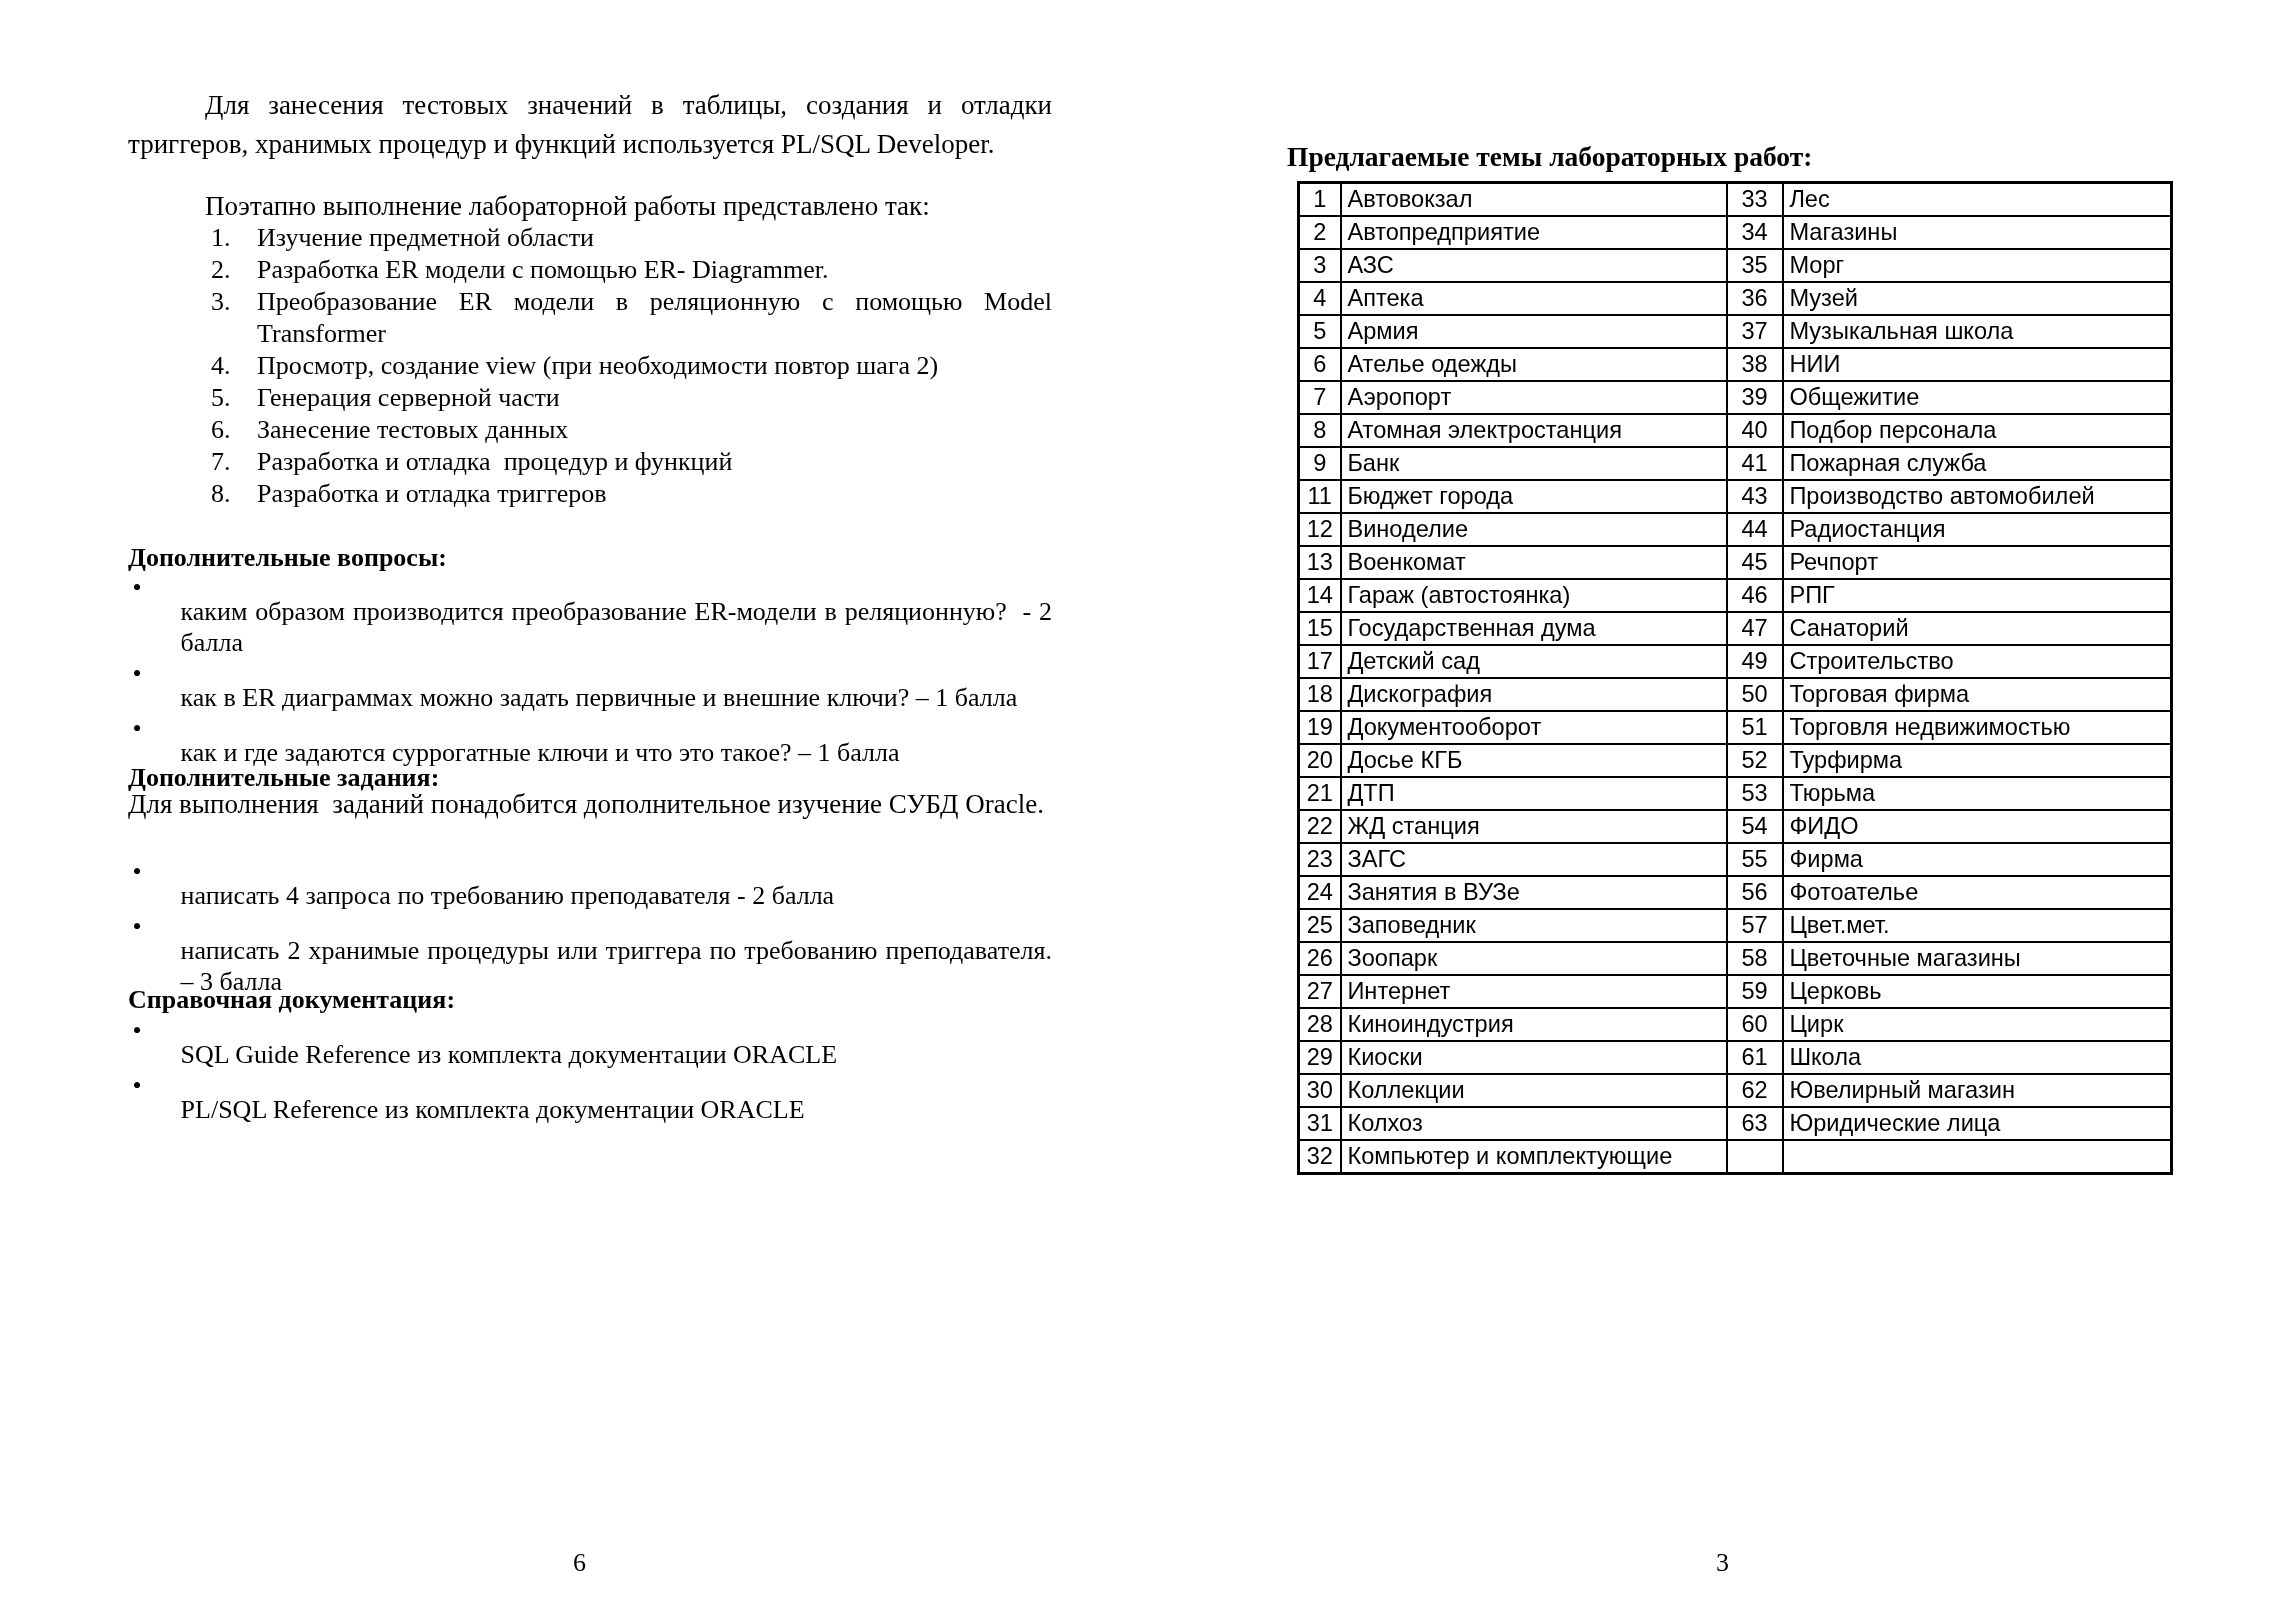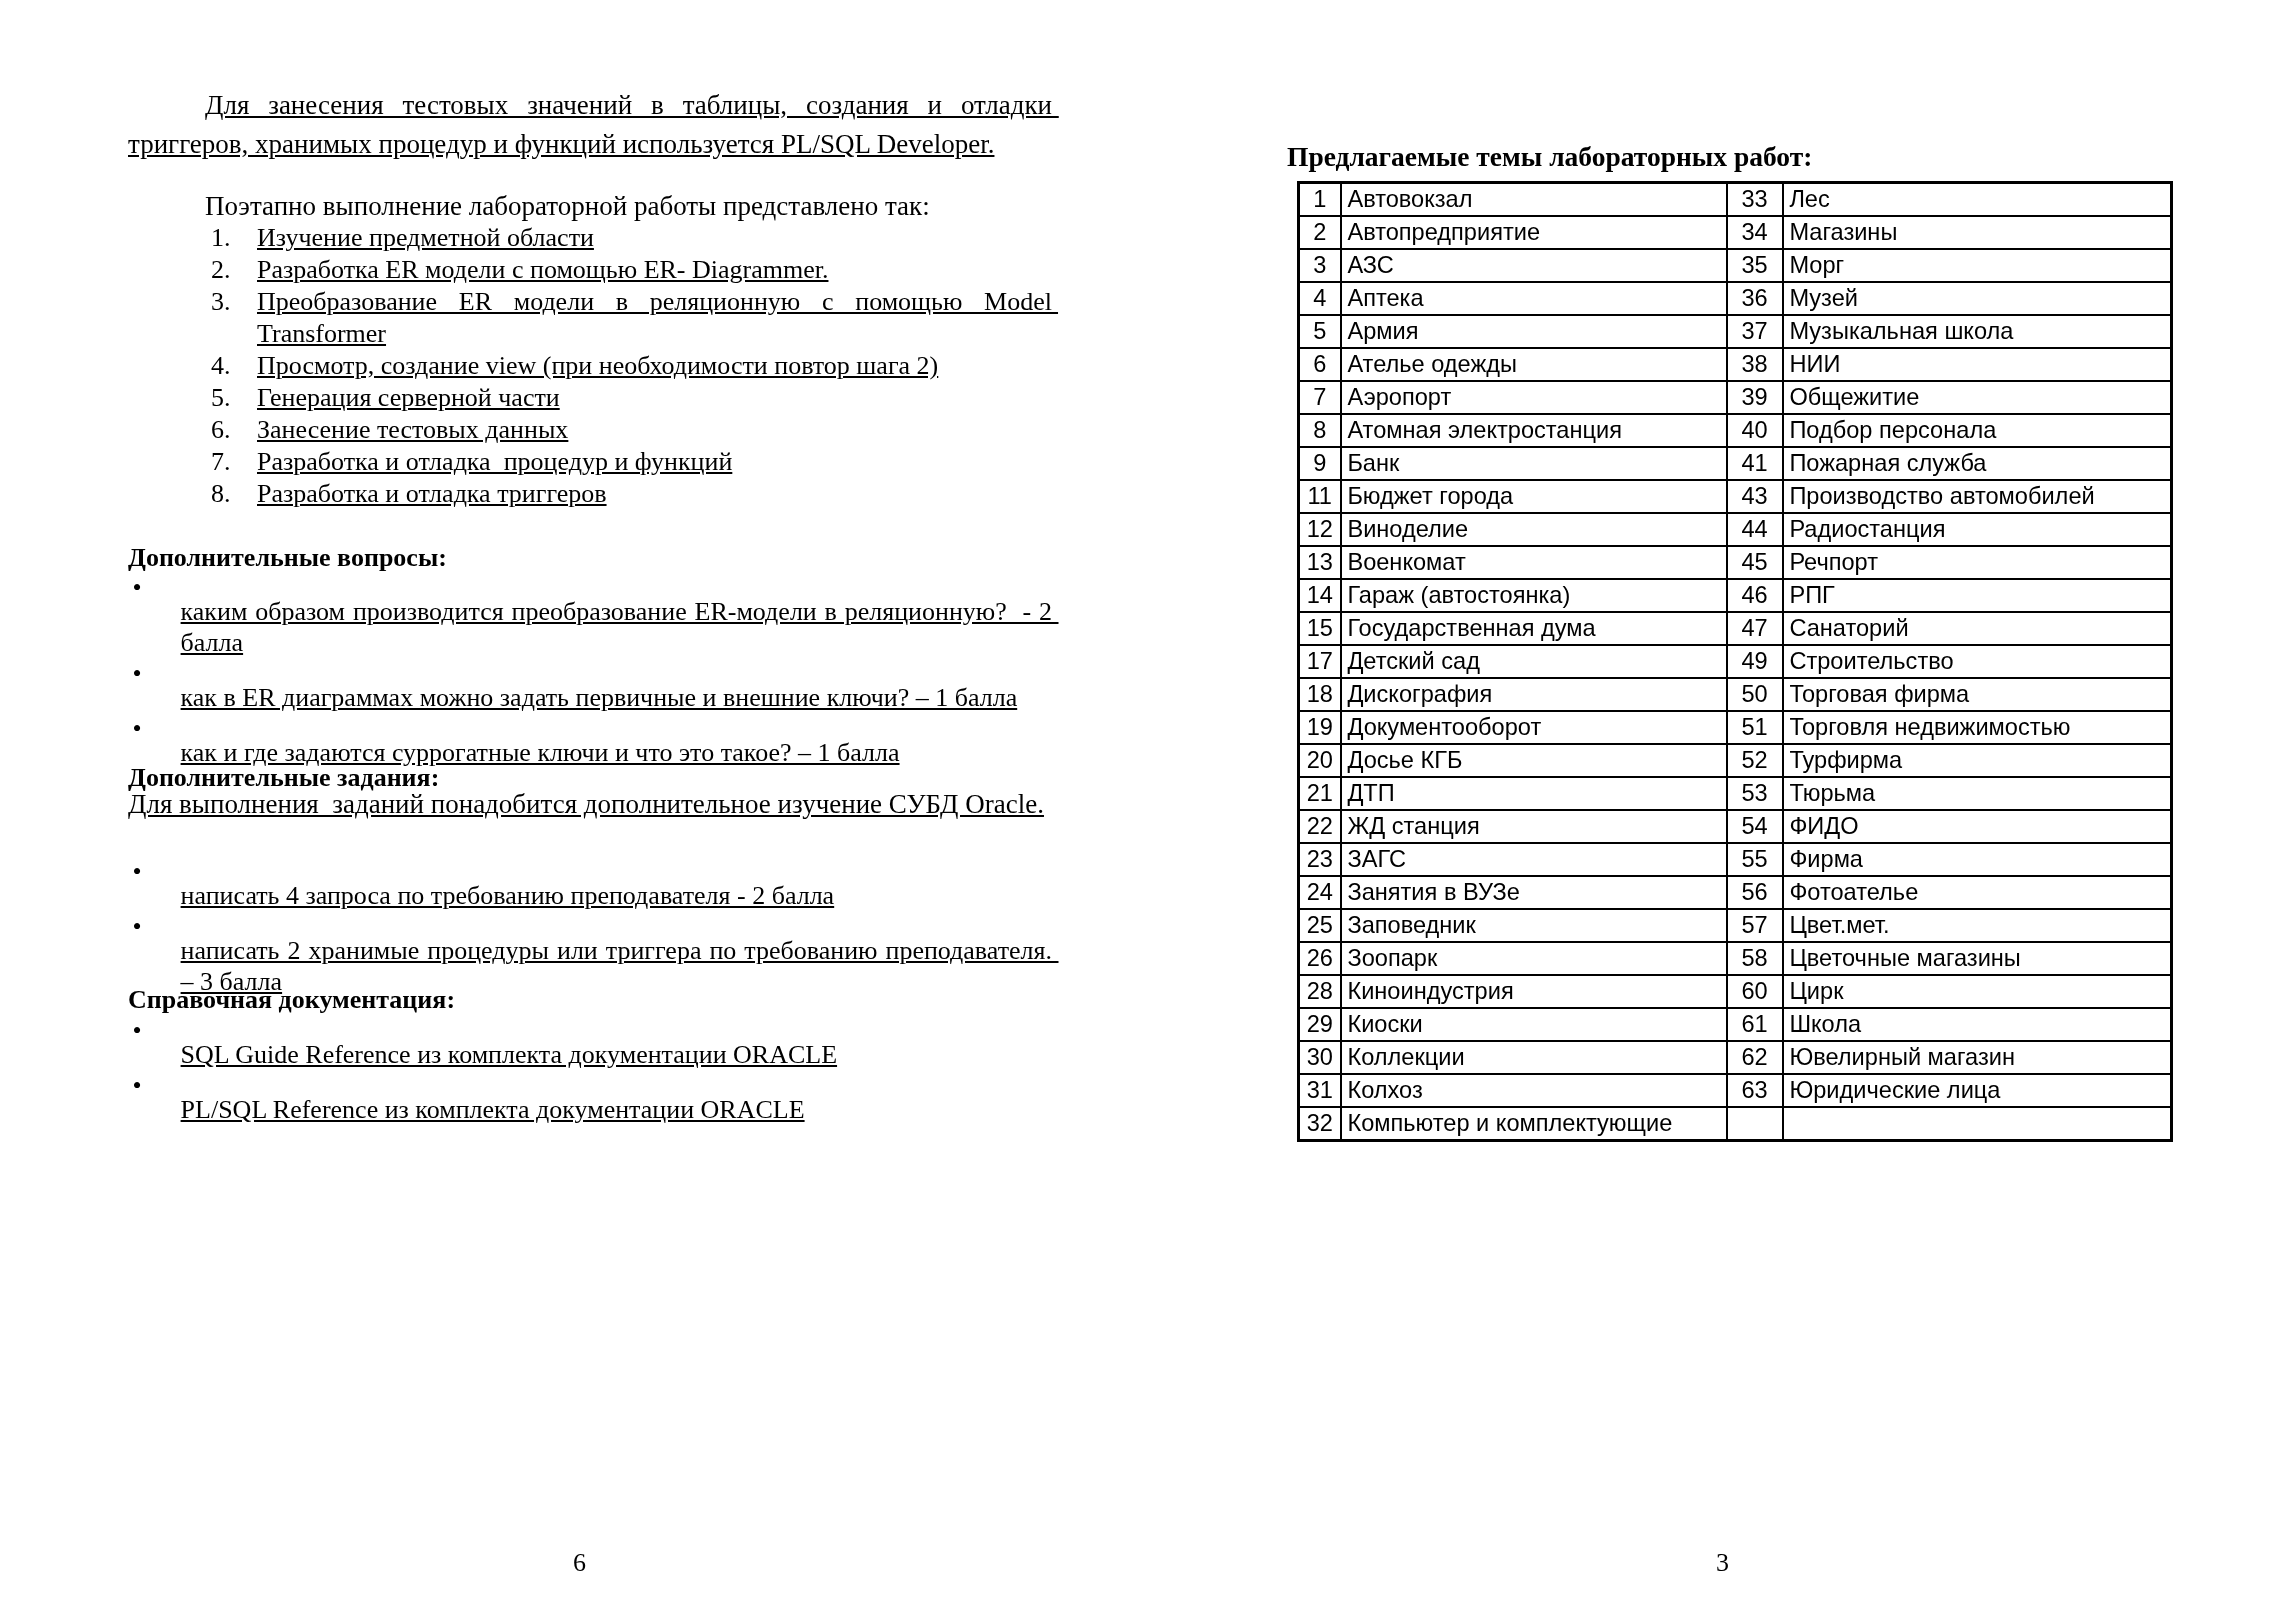--- a/index.html
+++ b/index.html
@@ -7,21 +7,21 @@
     position:relative;
     width:2295px;height:1622px;
     background:#ffffff;
     font-family:"Liberation Serif", serif;
     color:#000;
     overflow:hidden;
   }
   
   .blk{position:absolute;left:128px;width:924px;}
   .j{text-align:justify;}
-  .txt{white-space:pre-wrap;text-decoration:underline;}
+  .txt{white-space:pre-wrap;}
   p{margin:0;}
   h2{margin:0;font-size:26px;font-weight:bold;line-height:31px;}
   .para1{top:86px;font-size:27px;line-height:39px;text-indent:77px;}
   .intro{top:191px;font-size:27px;line-height:31px;padding-left:77px;box-sizing:border-box;}
   .steps{top:222px;list-style:none;margin:0;padding:0;font-size:26px;line-height:32px;}
   .steps li{display:flex;margin-left:83px;}
   .steps .num{flex:0 0 46px;}
   .steps .txt{flex:1;}
   .q-h{top:542px;}
   .bullets{list-style:none;margin:0;padding:0;font-size:26px;line-height:31px;}
@@ -299,20 +299,26 @@
     <td class="c-num">57</td>
     <td class="c-topic">Цвет.мет.</td>
   </tr>
           <tr>
     <td class="c-num">26</td>
     <td class="c-topic">Зоопарк</td>
     <td class="c-num">58</td>
     <td class="c-topic">Цветочные магазины</td>
   </tr>
           <tr>
+    <td class="c-num">27</td>
+    <td class="c-topic">Интернет</td>
+    <td class="c-num">59</td>
+    <td class="c-topic">Церковь</td>
+  </tr>
+          <tr>
     <td class="c-num">28</td>
     <td class="c-topic">Киноиндустрия</td>
     <td class="c-num">60</td>
     <td class="c-topic">Цирк</td>
   </tr>
           <tr>
     <td class="c-num">29</td>
     <td class="c-topic">Киоски</td>
     <td class="c-num">61</td>
     <td class="c-topic">Школа</td>

